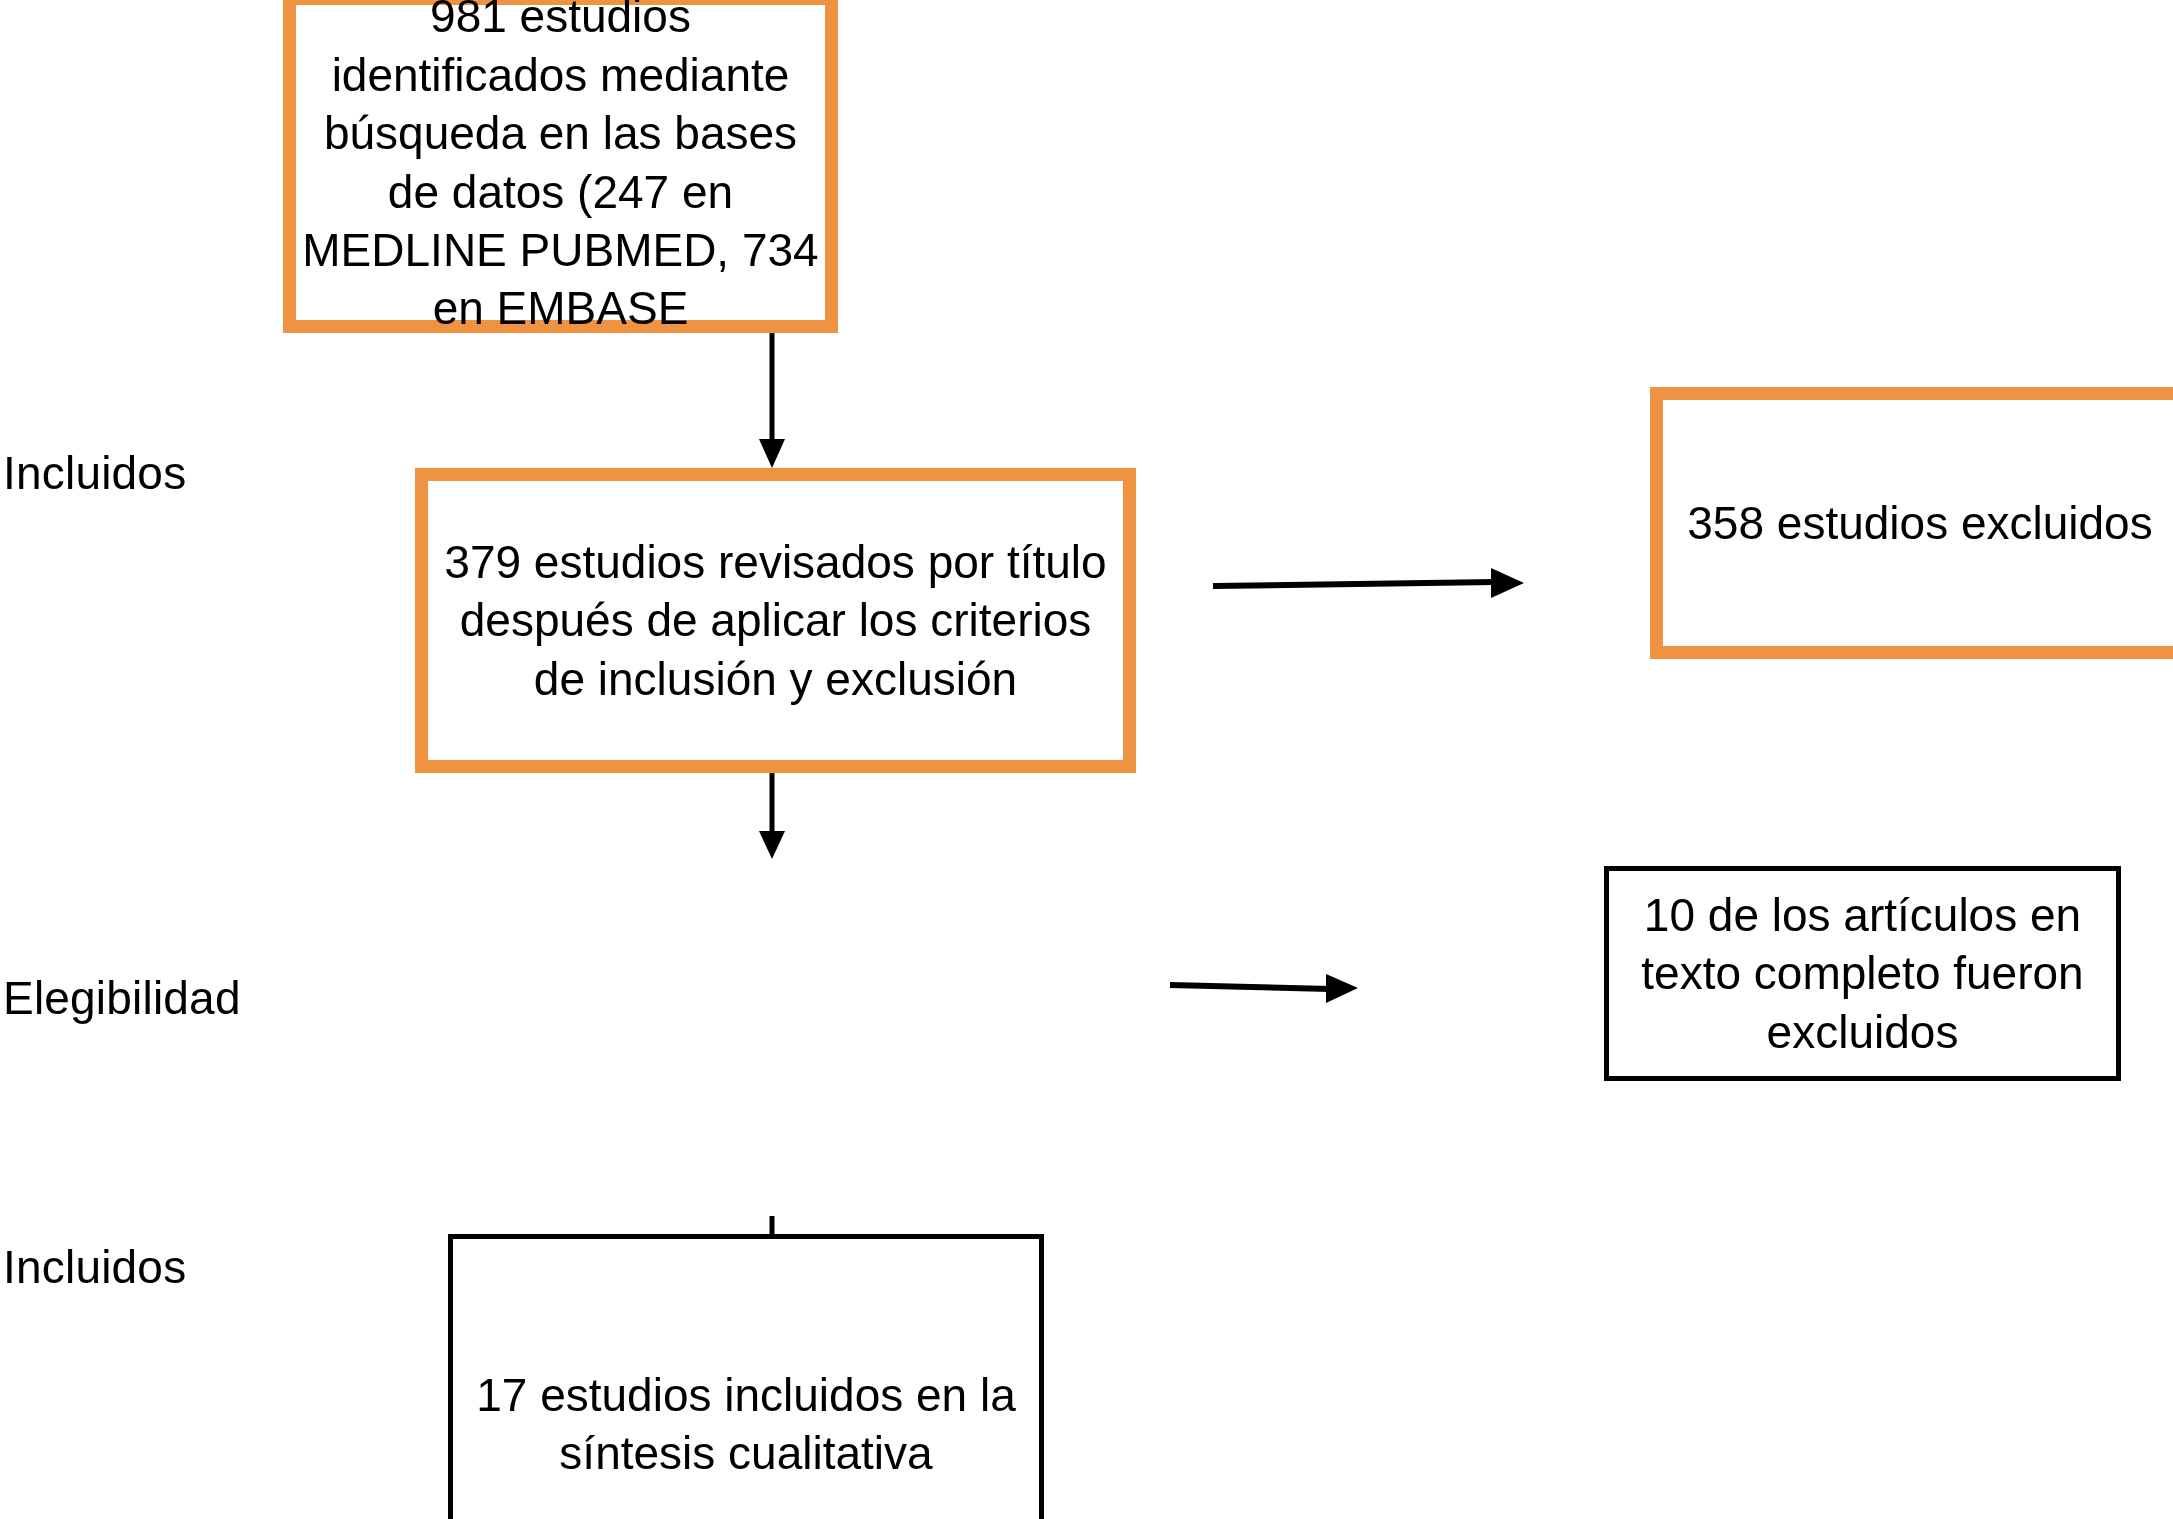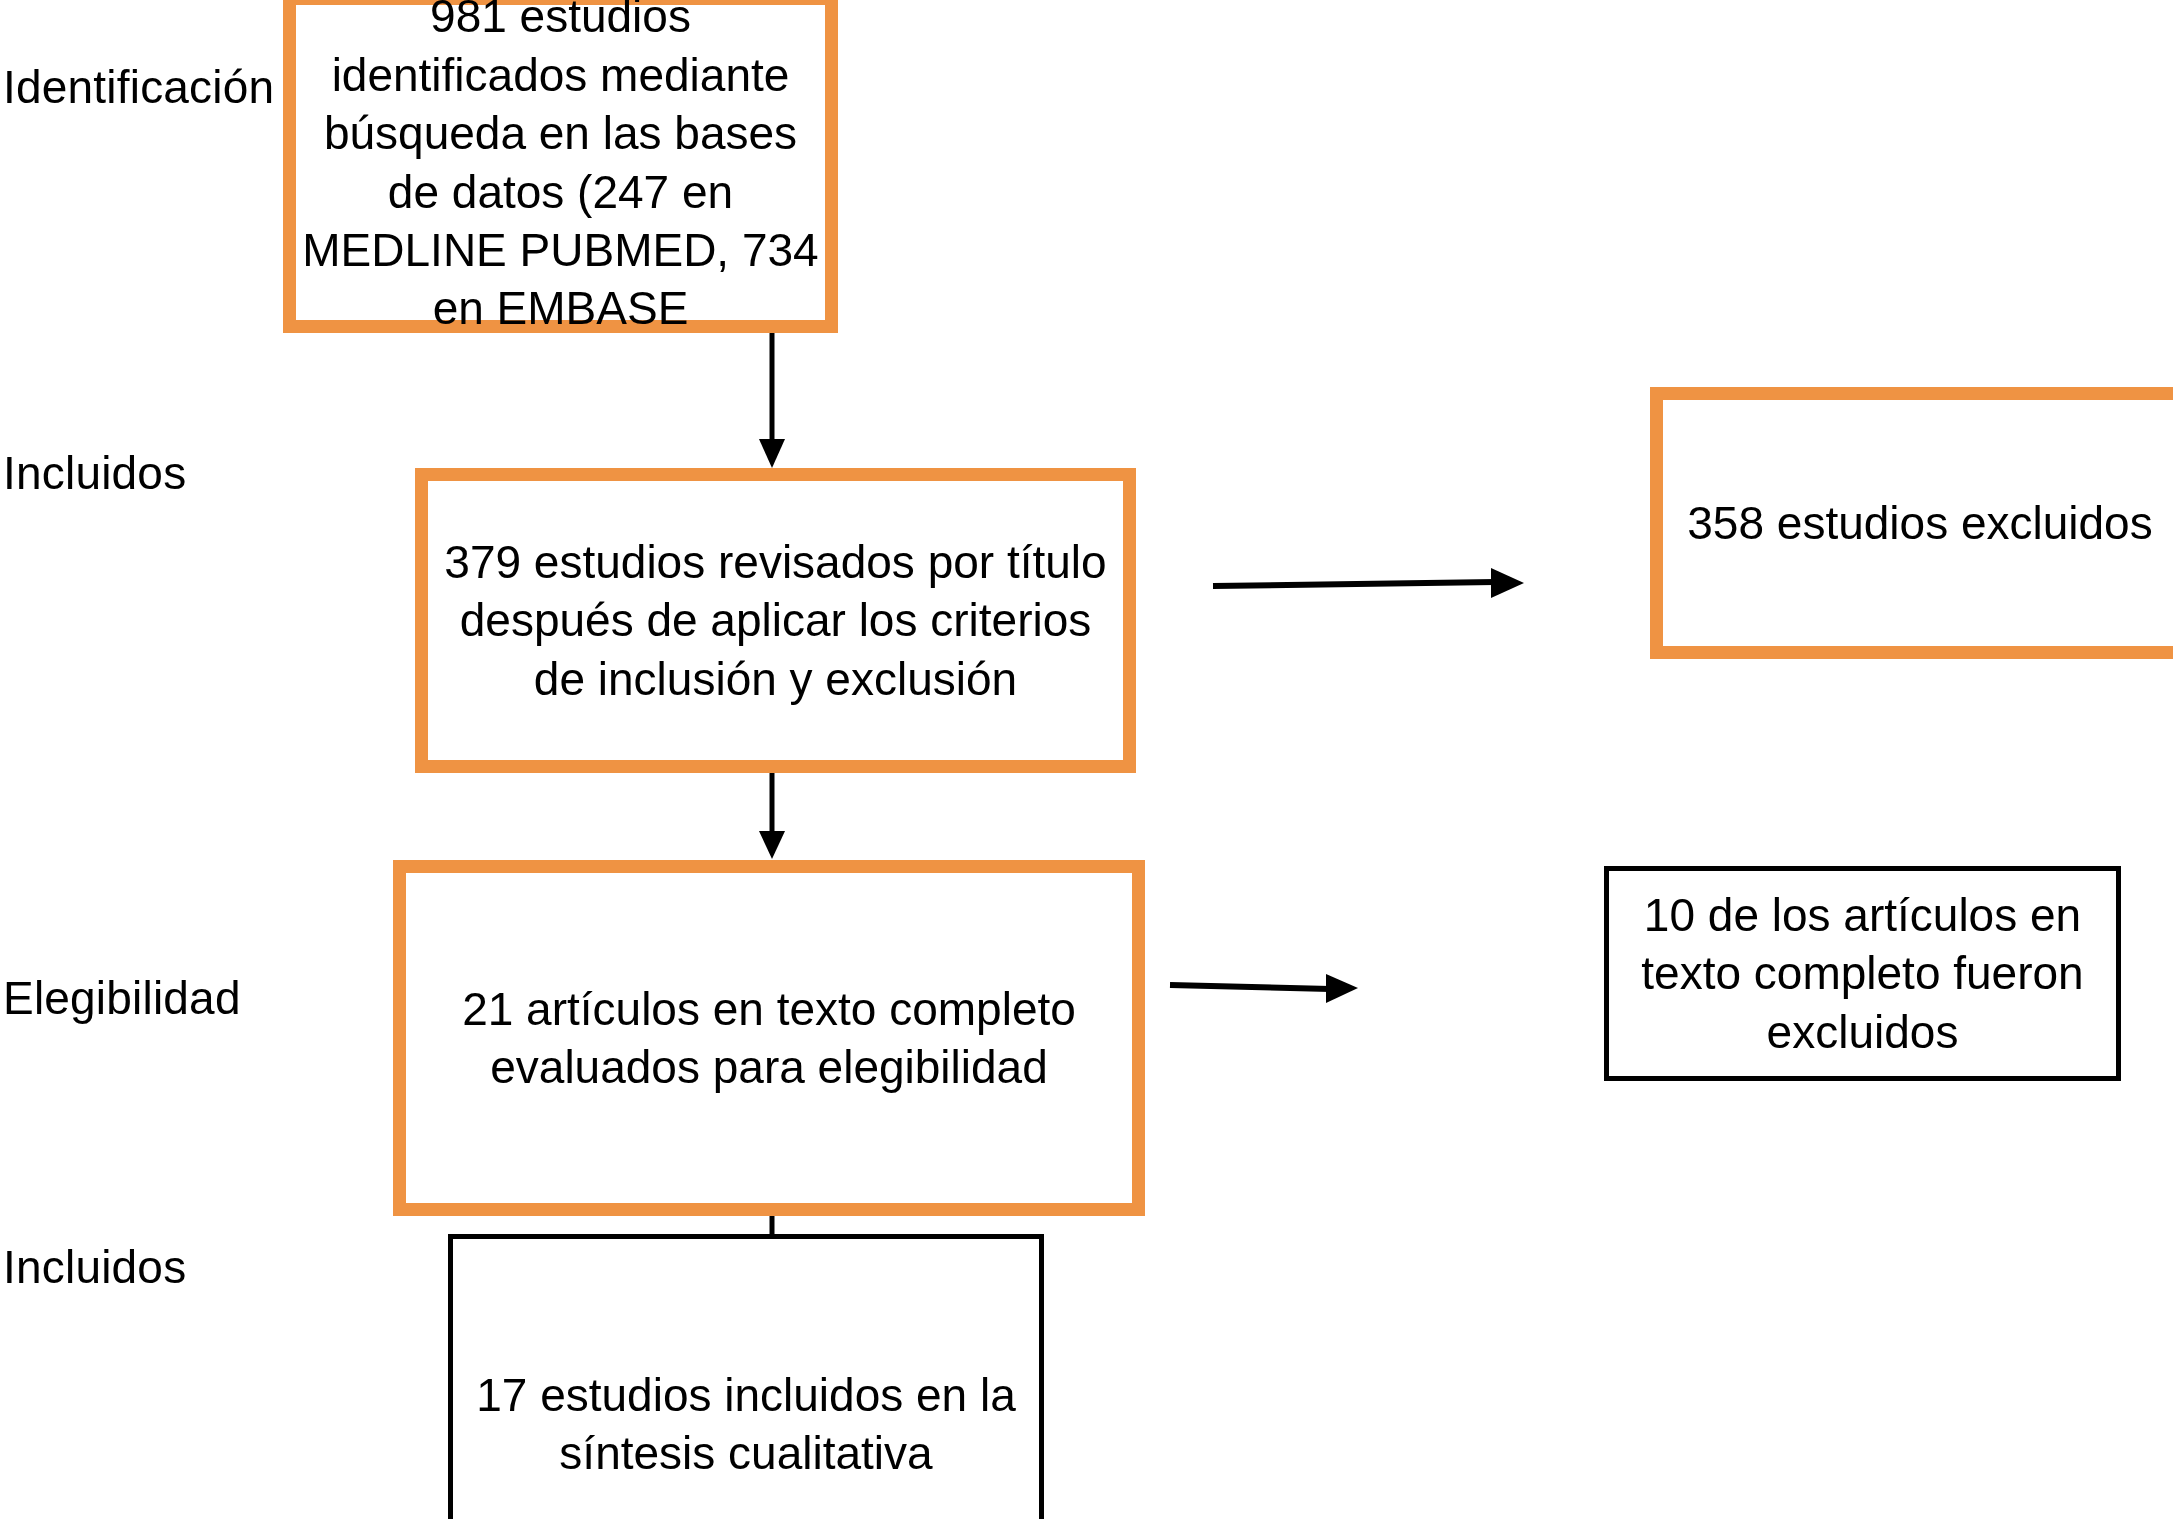--- a/index.html
+++ b/index.html
@@ -60,21 +60,20 @@
   .connector svg {
     display: block;
     overflow: visible;
   }
 </style>
 </head>
 <body>
 
 <div id="canvas">
 
-  <div class="stage-label" style="left:3px; top:62px;">Identificación</div>
 
   <div class="stage-label" style="left:3px; top:448px;">Incluidos</div>
 
   <div class="stage-label" style="left:3px; top:973px;">Elegibilidad</div>
 
   <div class="stage-label" style="left:3px; top:1242px;">Incluidos</div>
 
   <div class="flow-box box-orange" style="left:283px; top:-8px; width:555px; height:341px;">
     <span class="box-text">981 estudios identificados mediante búsqueda en las bases de datos  (247 en MEDLINE PUBMED, 734 en EMBASE</span>
   </div>
@@ -101,23 +100,20 @@
     </svg>
   </div>
 
   <div class="connector" style="left:752px; top:773px; width:40px; height:90px;">
     <svg width="40" height="90" viewBox="0 0 40 90">
       <line x1="20" y1="0" x2="20" y2="62" stroke="#000000" stroke-width="5"></line>
       <polygon points="7,58 33,58 20,86" fill="#000000"></polygon>
     </svg>
   </div>
 
-  <div class="flow-box box-orange" style="left:393px; top:860px; width:752px; height:356px;">
-    <span class="box-text">21 artículos en texto completo evaluados para elegibilidad</span>
-  </div>
 
   <div class="flow-box box-black" style="left:1583px; top:866px; width:517px; height:215px;">
     <span class="box-text">10 de los artículos en texto completo fueron excluidos</span>
   </div>
 
   <div class="connector" style="left:1170px; top:965px; width:195px; height:46px;">
     <svg width="195" height="46" viewBox="0 0 195 46">
       <line x1="0" y1="20" x2="160" y2="24" stroke="#000000" stroke-width="6"></line>
       <polygon points="156,9 156,38 188,23" fill="#000000"></polygon>
     </svg>

